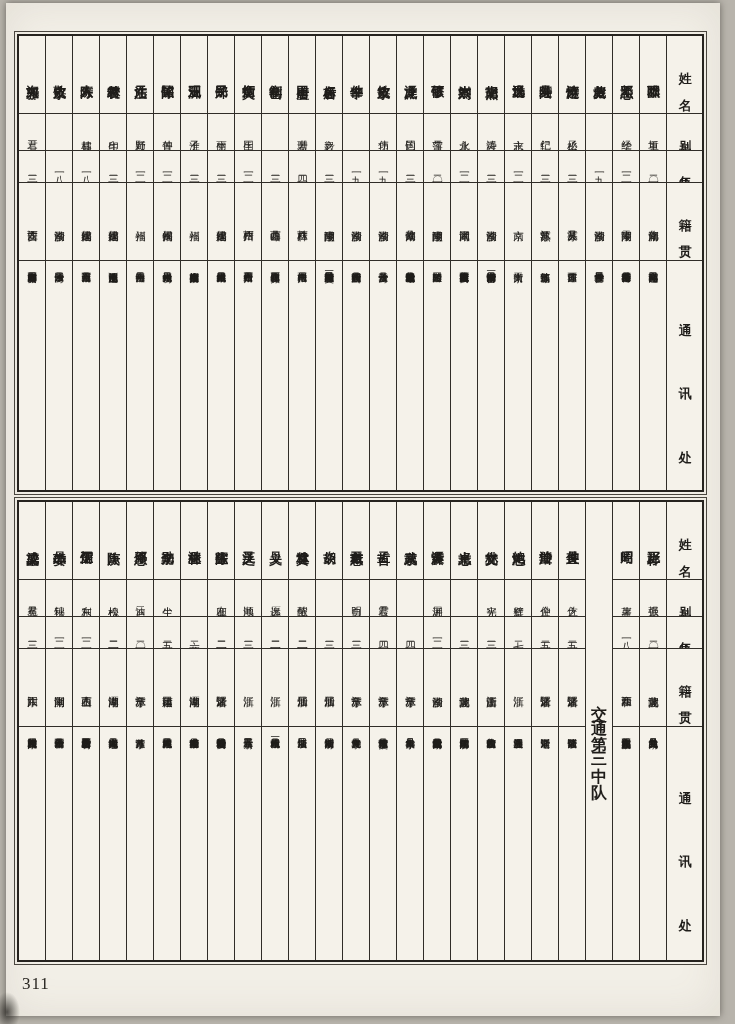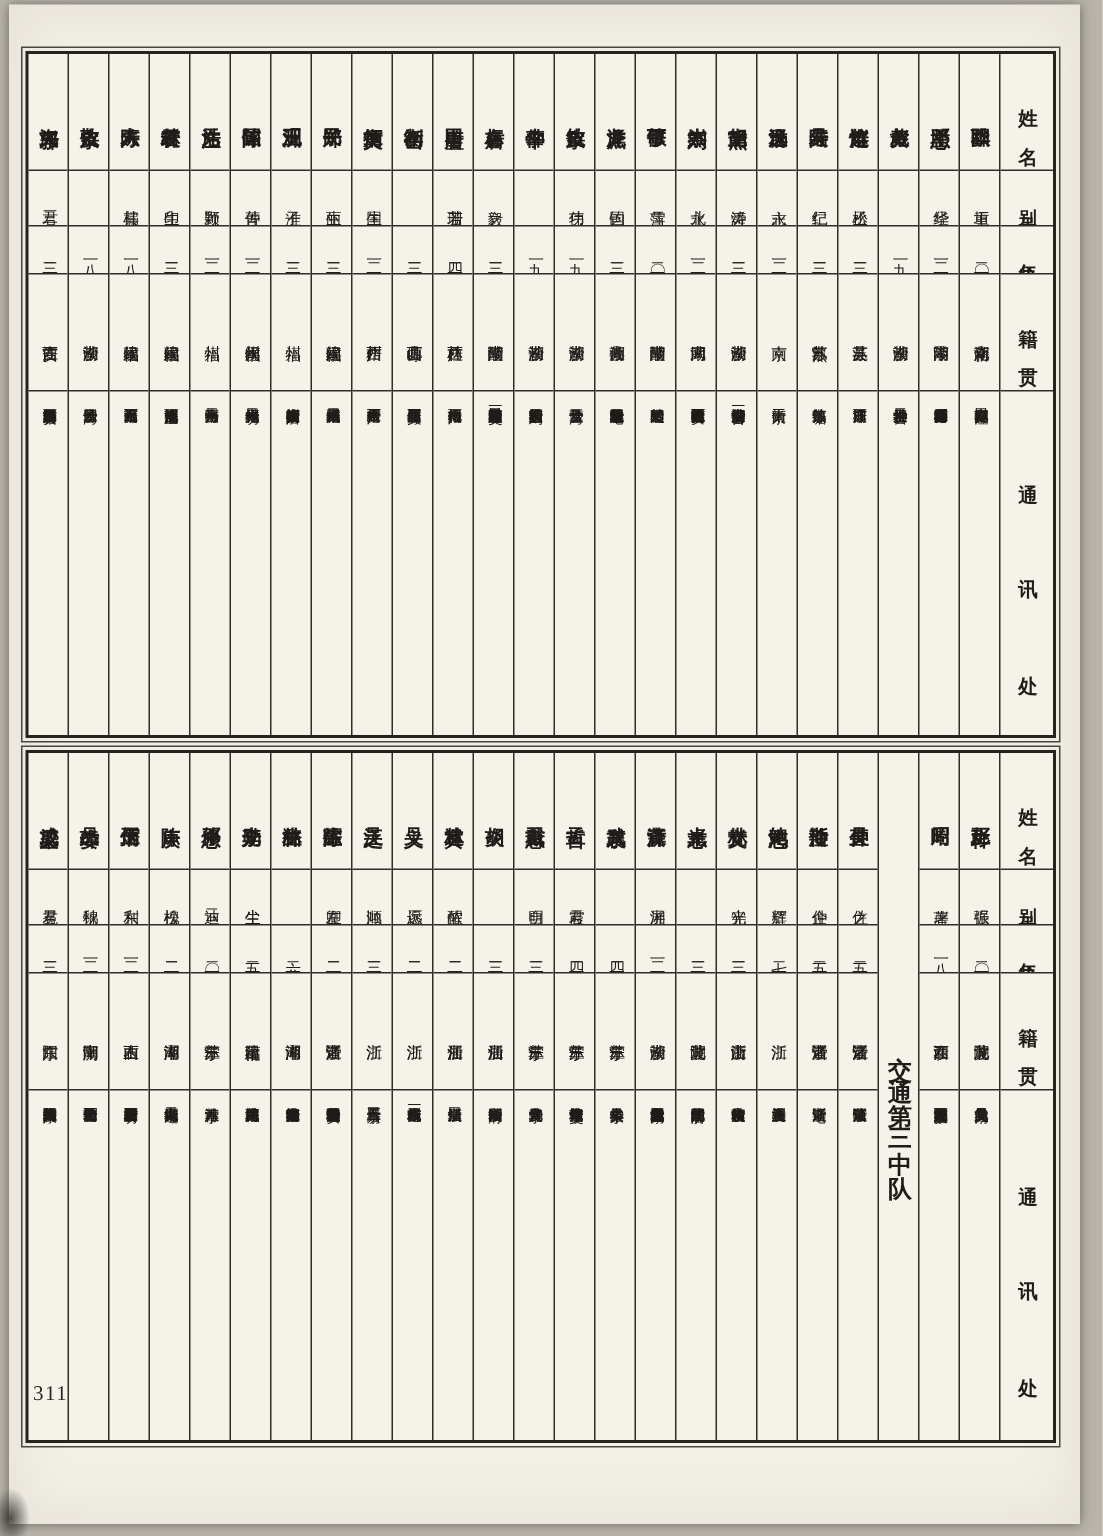--- a/index.html
+++ b/index.html
@@ -51,21 +51,21 @@
   .hcol .cell{font-size:13px;}
   .hcol .r-name .vtext{letter-spacing:26px;margin-bottom:-26px;}
   .hcol .r-alias .vtext{letter-spacing:5px;margin-bottom:-5px;font-size:12px;}
   .hcol .r-age .vtext{letter-spacing:3px;margin-bottom:-3px;font-size:12px;}
   .hcol .r-native .vtext{letter-spacing:26px;margin-bottom:-26px;}
   .hcol .r-addr{align-items:center;padding:0;}
   .hcol .r-addr .vtext{height:auto;letter-spacing:64px;margin-bottom:-64px;font-size:13px;}
   .unit-col .unit{flex:1;border-bottom:none;align-items:center;}
   .unit-col .vtext{font-size:16px;font-weight:700;letter-spacing:16px;margin-bottom:-16px;}
   .pagenum{
-    position:absolute;left:22px;top:922px;font-size:14px;
+    position:absolute;left:22px;top:974px;font-size:17px;
     letter-spacing:1px;color:#2a2722;
   }
 </style>
 </head>
 <body>
 
 <div class="page"></div>
 
 <div class="table table-top">
     <div class="col hcol">

